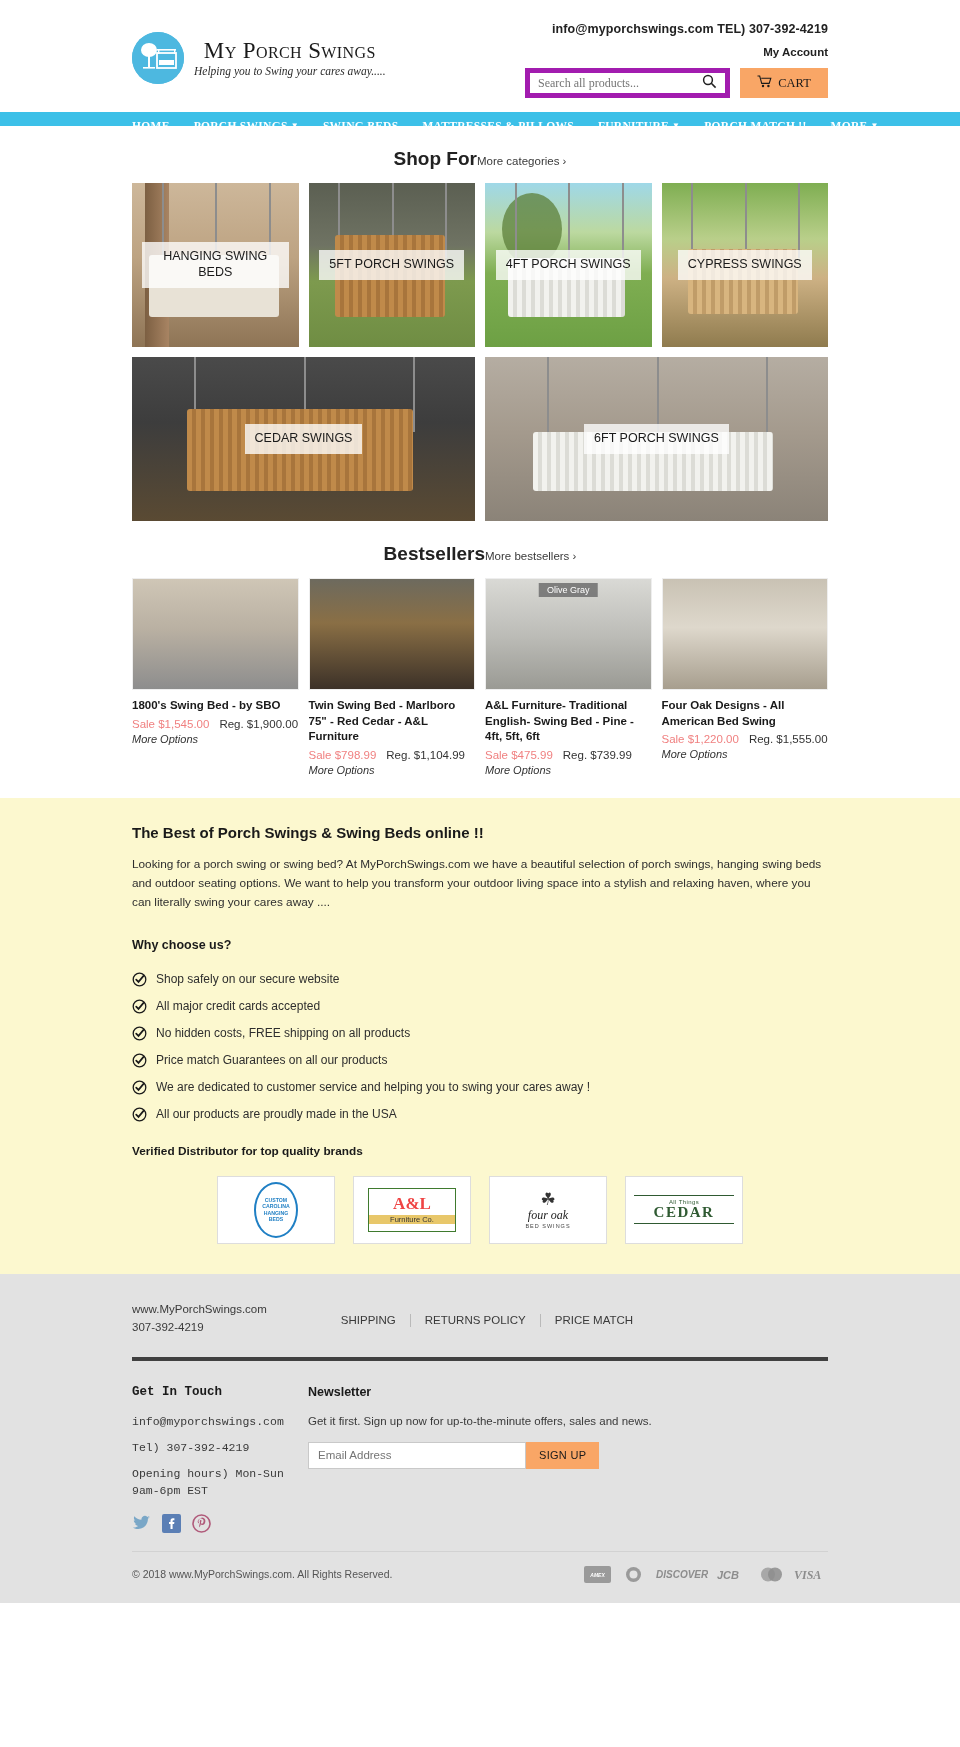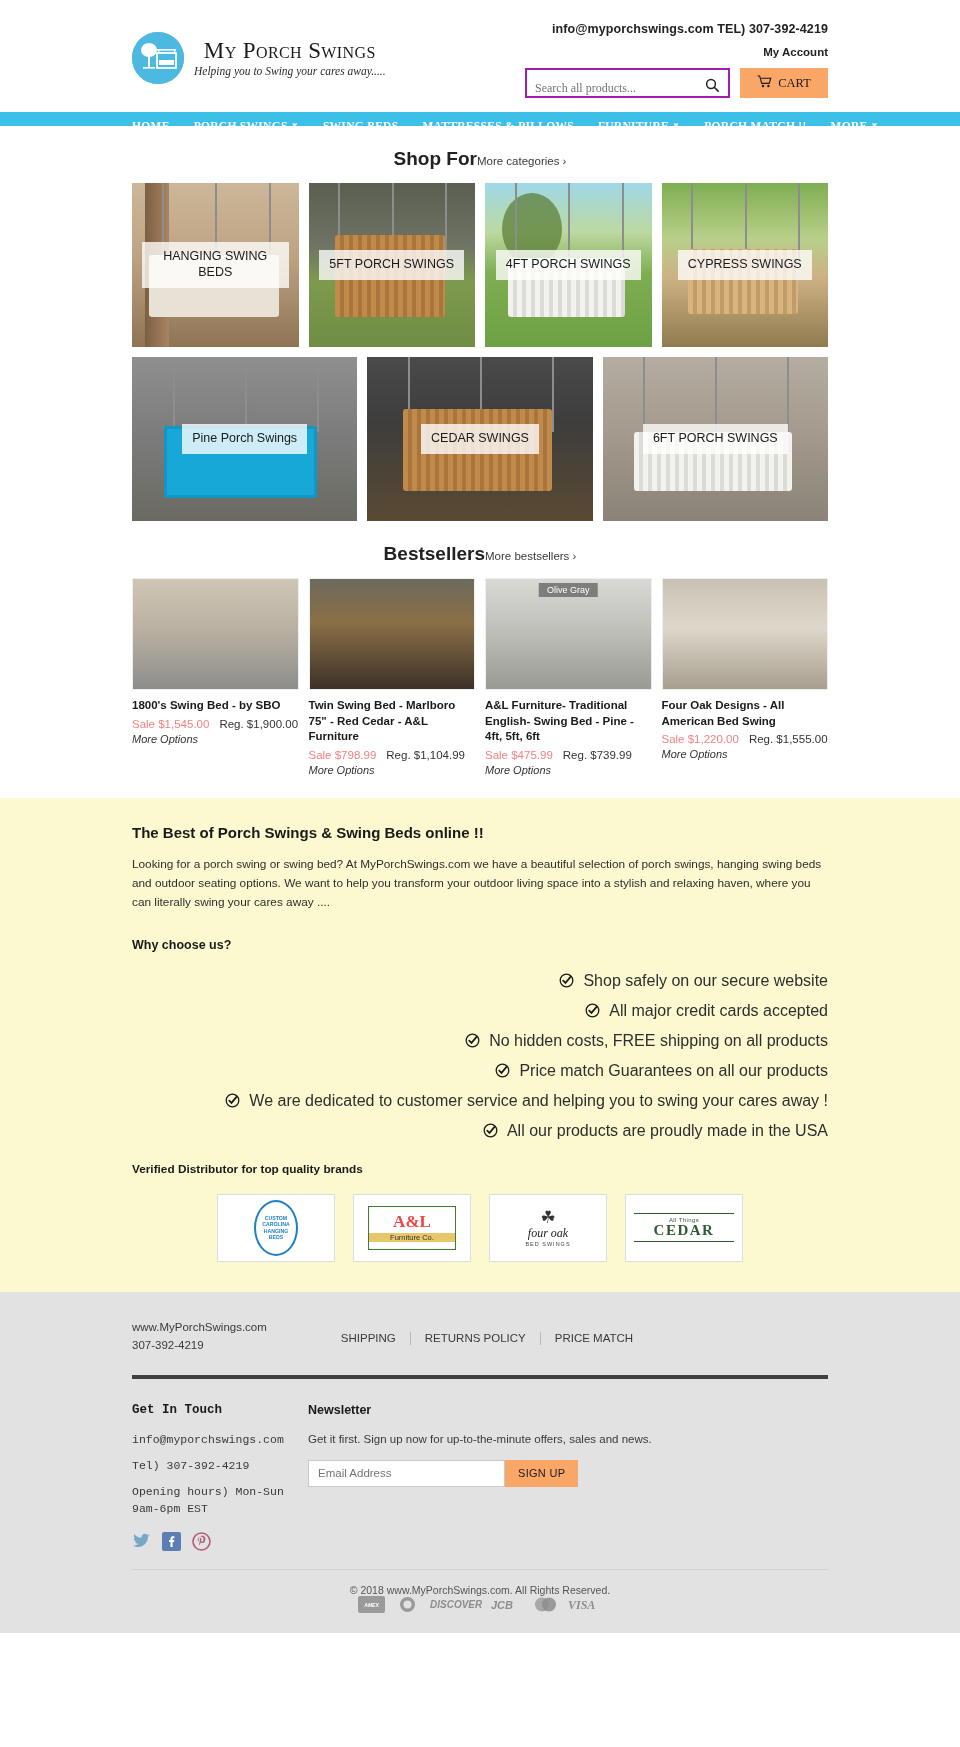--- a/index.html
+++ b/index.html
@@ -28,22 +28,22 @@
   }
   .logo-tag {
     font-family: "Liberation Serif", serif;
     font-style: italic; font-size: 11.5px; color: #2b2b2b; margin-top: 4px;
   }
   .header-right { text-align: right; padding-top: 4px; }
   .contact-line { font-size: 12.5px; font-weight: bold; color: #222; letter-spacing: .1px; }
   .account-line { margin-top: 10px; font-size: 11.5px; font-weight: bold; color: #222; }
   .search-row { display: flex; justify-content: flex-end; align-items: center; gap: 10px; margin-top: 10px; }
   .search-box {
-    width: 205px; height: 30px; border: 2px solid #a21caf; background: #fff;
-    display: flex; align-items: flex-end; padding: 0 8px; position: relative;
+    width: 205px; height: 30px; border: 5px solid #a21caf; background: #fff;
+    display: flex; align-items: center; padding: 0 8px; position: relative;
   }
   .search-box input {
     border: 0; outline: 0; flex: 1; font-size: 12px;
     font-family: "Liberation Serif", serif; color: #555; background: transparent;
   }
   .cart-btn {
     background: #f9a666; height: 30px; width: 88px; border: 0;
     display: flex; align-items: center; justify-content: center; gap: 6px;
     color: #1a1a1a; font-size: 12.5px; cursor: pointer;
     font-family: "Liberation Serif", serif;
@@ -141,21 +141,21 @@
   .more-opt { font-size: 11px; font-style: italic; color: #333; margin-top: 3px; }
 
   
   .info-band { background: #fcf8cf; margin-top: 22px; padding: 26px 0 30px; }
   .info-title { font-size: 15px; font-weight: bold; color: #1a1a1a; }
   .info-para { font-size: 11.8px; line-height: 1.62; color: #2e2e2e; margin-top: 14px; }
   .why-title { font-size: 12.5px; font-weight: bold; color: #1a1a1a; margin-top: 26px; }
   .benefit-list { margin-top: 20px; }
   .benefit {
     display: flex; align-items: center; gap: 9px; margin-bottom: 12px;
-    font-size: 16px; color: #2e2e2e; justify-content: flex-end;
+    font-size: 12px; color: #2e2e2e;
   }
   .check { flex: 0 0 15px; width: 15px; height: 15px; }
   .brands-title { font-size: 11.8px; font-weight: bold; color: #1a1a1a; margin-top: 22px; }
   .brand-row { display: flex; gap: 18px; justify-content: center; margin-top: 18px; }
   .brand-card {
     width: 118px; height: 68px; background: #fff; border: 1px solid #ddd;
     display: flex; align-items: center; justify-content: center; padding: 5px;
   }
   .brand-1-oval {
     width: 44px; height: 56px; border-radius: 50%;
@@ -190,33 +190,33 @@
   .f-col { flex: 1; }
   .f-col.c1 { flex: 0 0 118px; }
   .f-col.c2 { flex: 0 0 176px; font-family: Liberation Mono, monospace; }
   .f-col.c3 { flex: 1; }
   .f-h { font-size: 12.5px; font-weight: bold; color: #1a1a1a; margin-bottom: 14px; }
   .f-col a, .f-col p { display: block; font-size: 11.5px; color: #3a3a3a; text-decoration: none; margin-bottom: 9px; line-height: 1.5; }
   .f-col a { cursor: pointer; }
   .news-txt { font-size: 11.5px; color: #3a3a3a; line-height: 1.5; margin-bottom: 12px; }
   .news-form { display: flex; }
   .news-form input {
-    width: 197px; height: 27px; border: 1px solid #c9c9c9; background: #fff;
+    width: 218px; height: 27px; border: 1px solid #c9c9c9; background: #fff;
     padding: 0 9px; font-size: 11.5px; outline: 0; color: #555;
     font-family: "Liberation Sans", sans-serif;
   }
   .news-form button {
     height: 27px; padding: 0 13px; border: 0; background: #f9a666;
     font-size: 11px; color: #1a1a1a; cursor: pointer; letter-spacing: .3px;
   }
   .social { display: flex; gap: 11px; margin-top: 14px; }
   .soc { width: 19px; height: 19px; cursor: pointer; }
   .f-bottom {
     border-top: 1px solid #d2d2d2; padding: 14px 0 20px;
-    display: flex; justify-content: space-between; align-items: center; flex-direction: column;
+    display: flex; justify-content: space-between; align-items: center;
   }
   .copyright { font-size: 10.5px; color: #555; }
   .pay-row { display: flex; gap: 9px; align-items: center; }
   .pay {
     height: 17px; display: flex; align-items: center; justify-content: center;
     color: #8d8d8d; font-weight: bold; font-style: italic;
   }
 </style>
 </head>
 <body>
@@ -344,29 +344,20 @@
           <span class="chain" style="left:18%;top:0;height:46%"></span>
           <span class="chain" style="left:50%;top:0;height:46%"></span>
           <span class="chain" style="left:82%;top:0;height:46%"></span>
           <span class="swing plainwood"></span>
         </span>
         <div class="cat-label">CYPRESS SWINGS</div>
       </div>
     </div>
   <div class="cat-row cat-row-2" id="cat-row-2">
       <div class="cat-tile">
-        <span class="ph sc-blue">
-          <span class="chain" style="left:18%;top:0;height:46%"></span>
-          <span class="chain" style="left:50%;top:0;height:46%"></span>
-          <span class="chain" style="left:82%;top:0;height:46%"></span>
-          <span class="swing blue"></span>
-        </span>
-        <div class="cat-label">Pine Porch Swings</div>
-      </div>
-      <div class="cat-tile">
         <span class="ph sc-cedar">
           <span class="chain" style="left:18%;top:0;height:46%"></span>
           <span class="chain" style="left:50%;top:0;height:46%"></span>
           <span class="chain" style="left:82%;top:0;height:46%"></span>
           <span class="swing cedarwood"></span>
         </span>
         <div class="cat-label">CEDAR SWINGS</div>
       </div>
       <div class="cat-tile">
         <span class="ph sc-stone">

